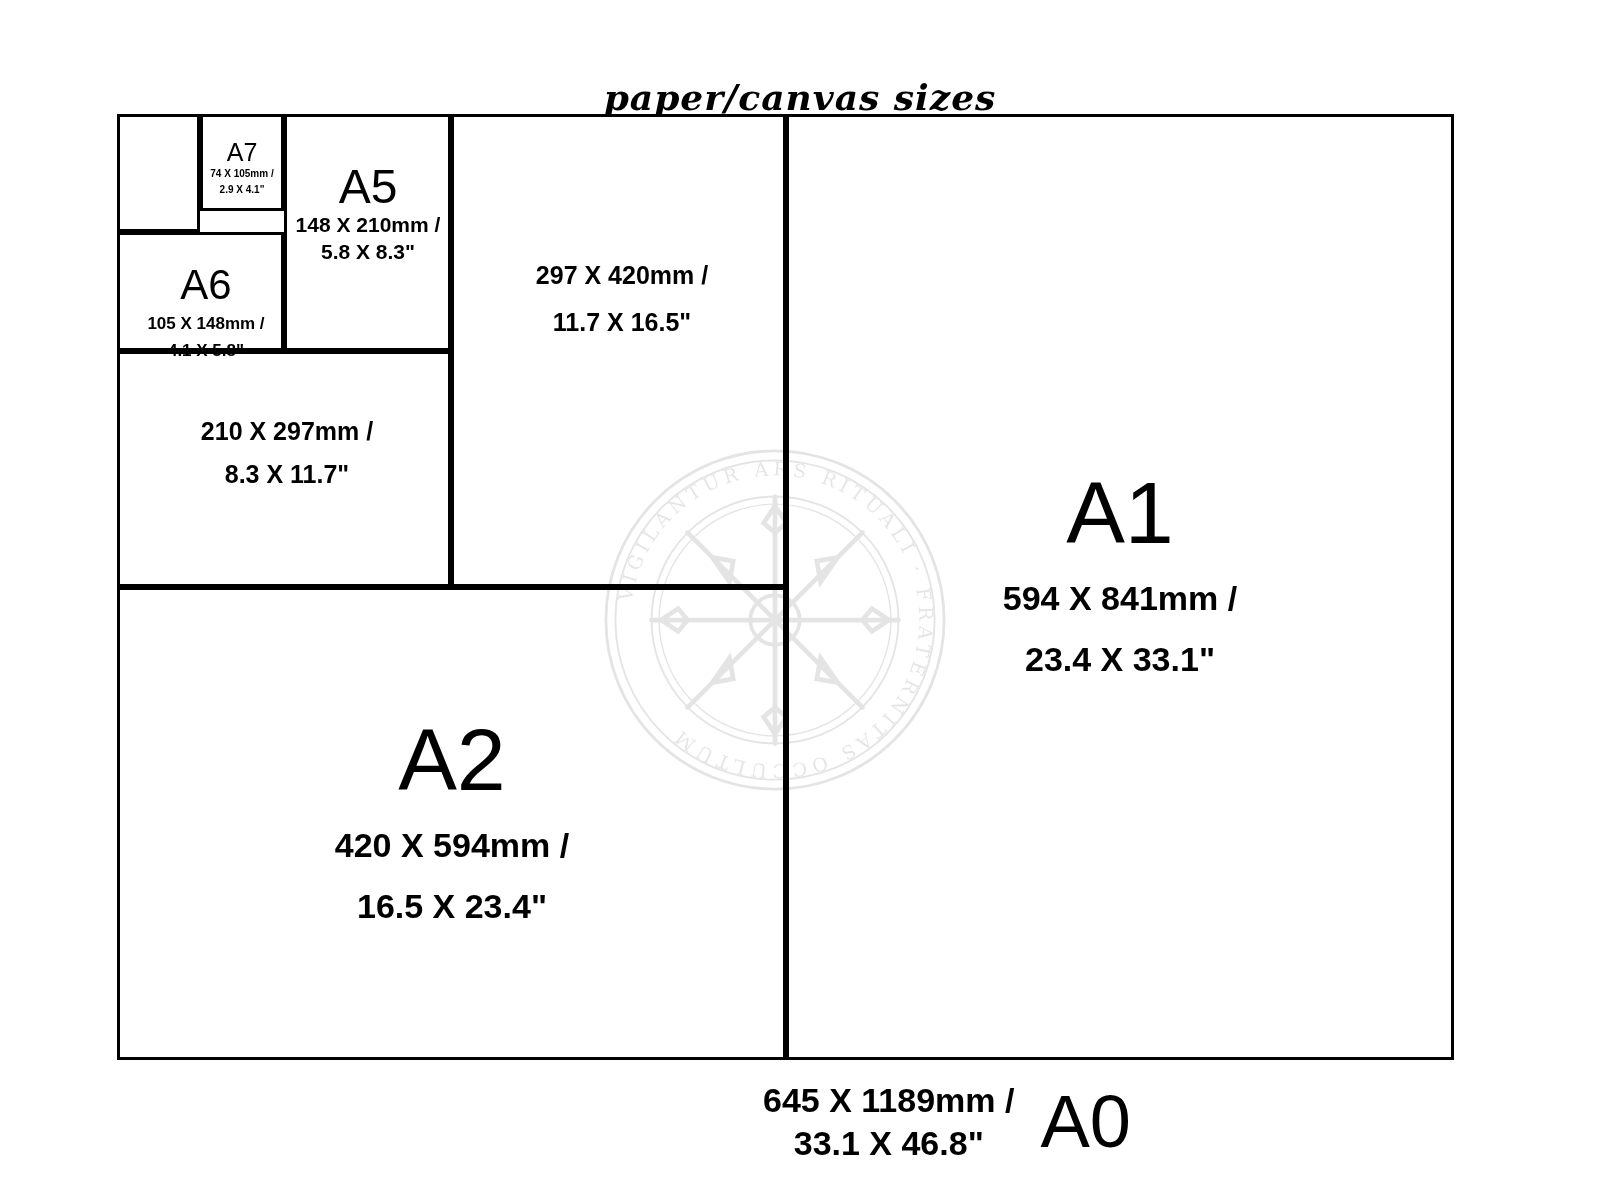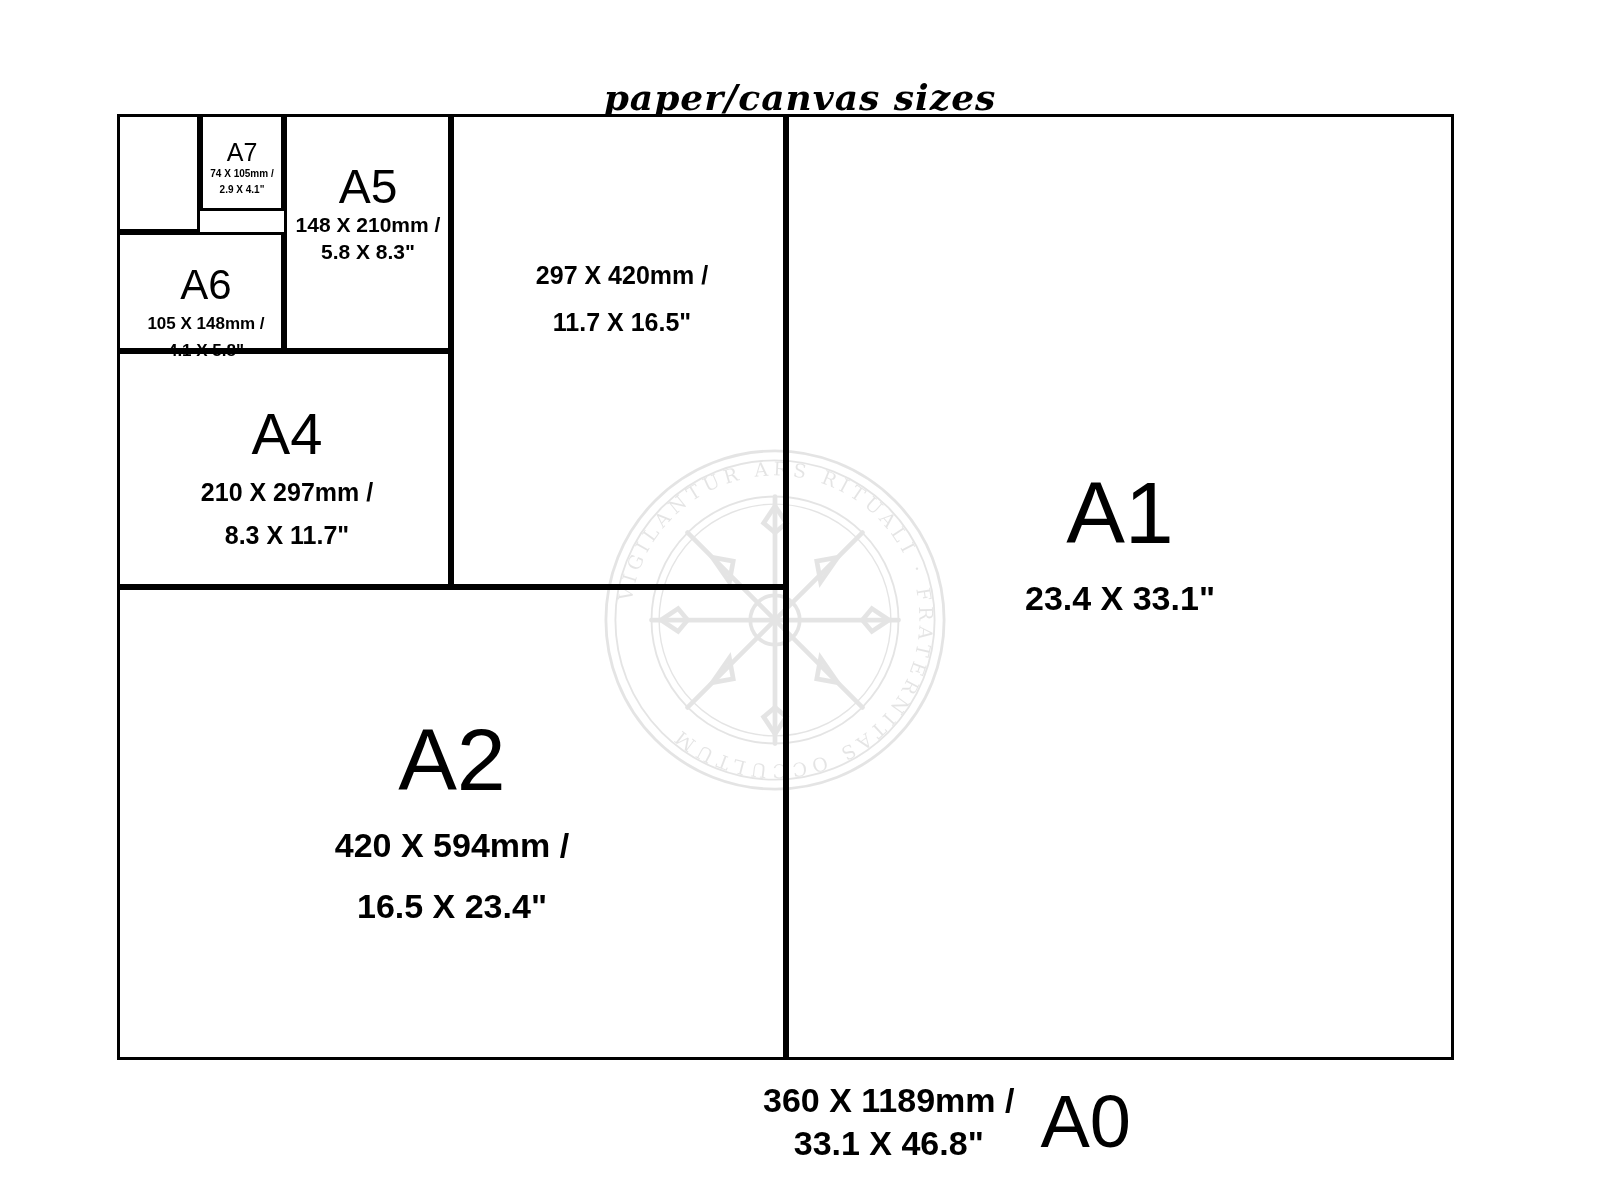--- a/index.html
+++ b/index.html
@@ -160,45 +160,45 @@
   <div class="box" id="box-a3"></div>
   <div class="box" id="box-a4"></div>
   <div class="box" id="box-a5"></div>
   <div class="box" id="box-a6"></div>
   <div class="box" id="box-a7"></div>
   <div class="box" id="box-a8"></div>
 
   <div class="lbl" id="lbl-a0">
     <div style="display:flex; align-items:center; justify-content:center; gap:26px;">
       <div>
-        <div class="dims">360 X 1189mm /</div>
+        <div class="dims">645 X 1189mm /</div>
         <div class="dims">33.1 X 46.8"</div>
       </div>
       <div class="size-name">A0</div>
     </div>
   </div>
 
   <div class="lbl" id="lbl-a1">
     <div class="size-name">A1</div>
+    <div class="dims">594 X 841mm /</div>
     <div class="dims">23.4 X 33.1"</div>
   </div>
 
   <div class="lbl" id="lbl-a2">
     <div class="size-name">A2</div>
     <div class="dims">420 X 594mm /</div>
     <div class="dims">16.5 X 23.4"</div>
   </div>
 
   <div class="lbl" id="lbl-a3">
     <div class="dims">297 X 420mm /</div>
     <div class="dims">11.7 X 16.5"</div>
   </div>
 
   <div class="lbl" id="lbl-a4">
-    <div class="size-name">A4</div>
     <div class="dims">210 X 297mm /</div>
     <div class="dims">8.3 X 11.7"</div>
   </div>
 
   <div class="lbl" id="lbl-a5">
     <div class="size-name">A5</div>
     <div class="dims">148 X 210mm /</div>
     <div class="dims">5.8 X 8.3"</div>
   </div>
 

